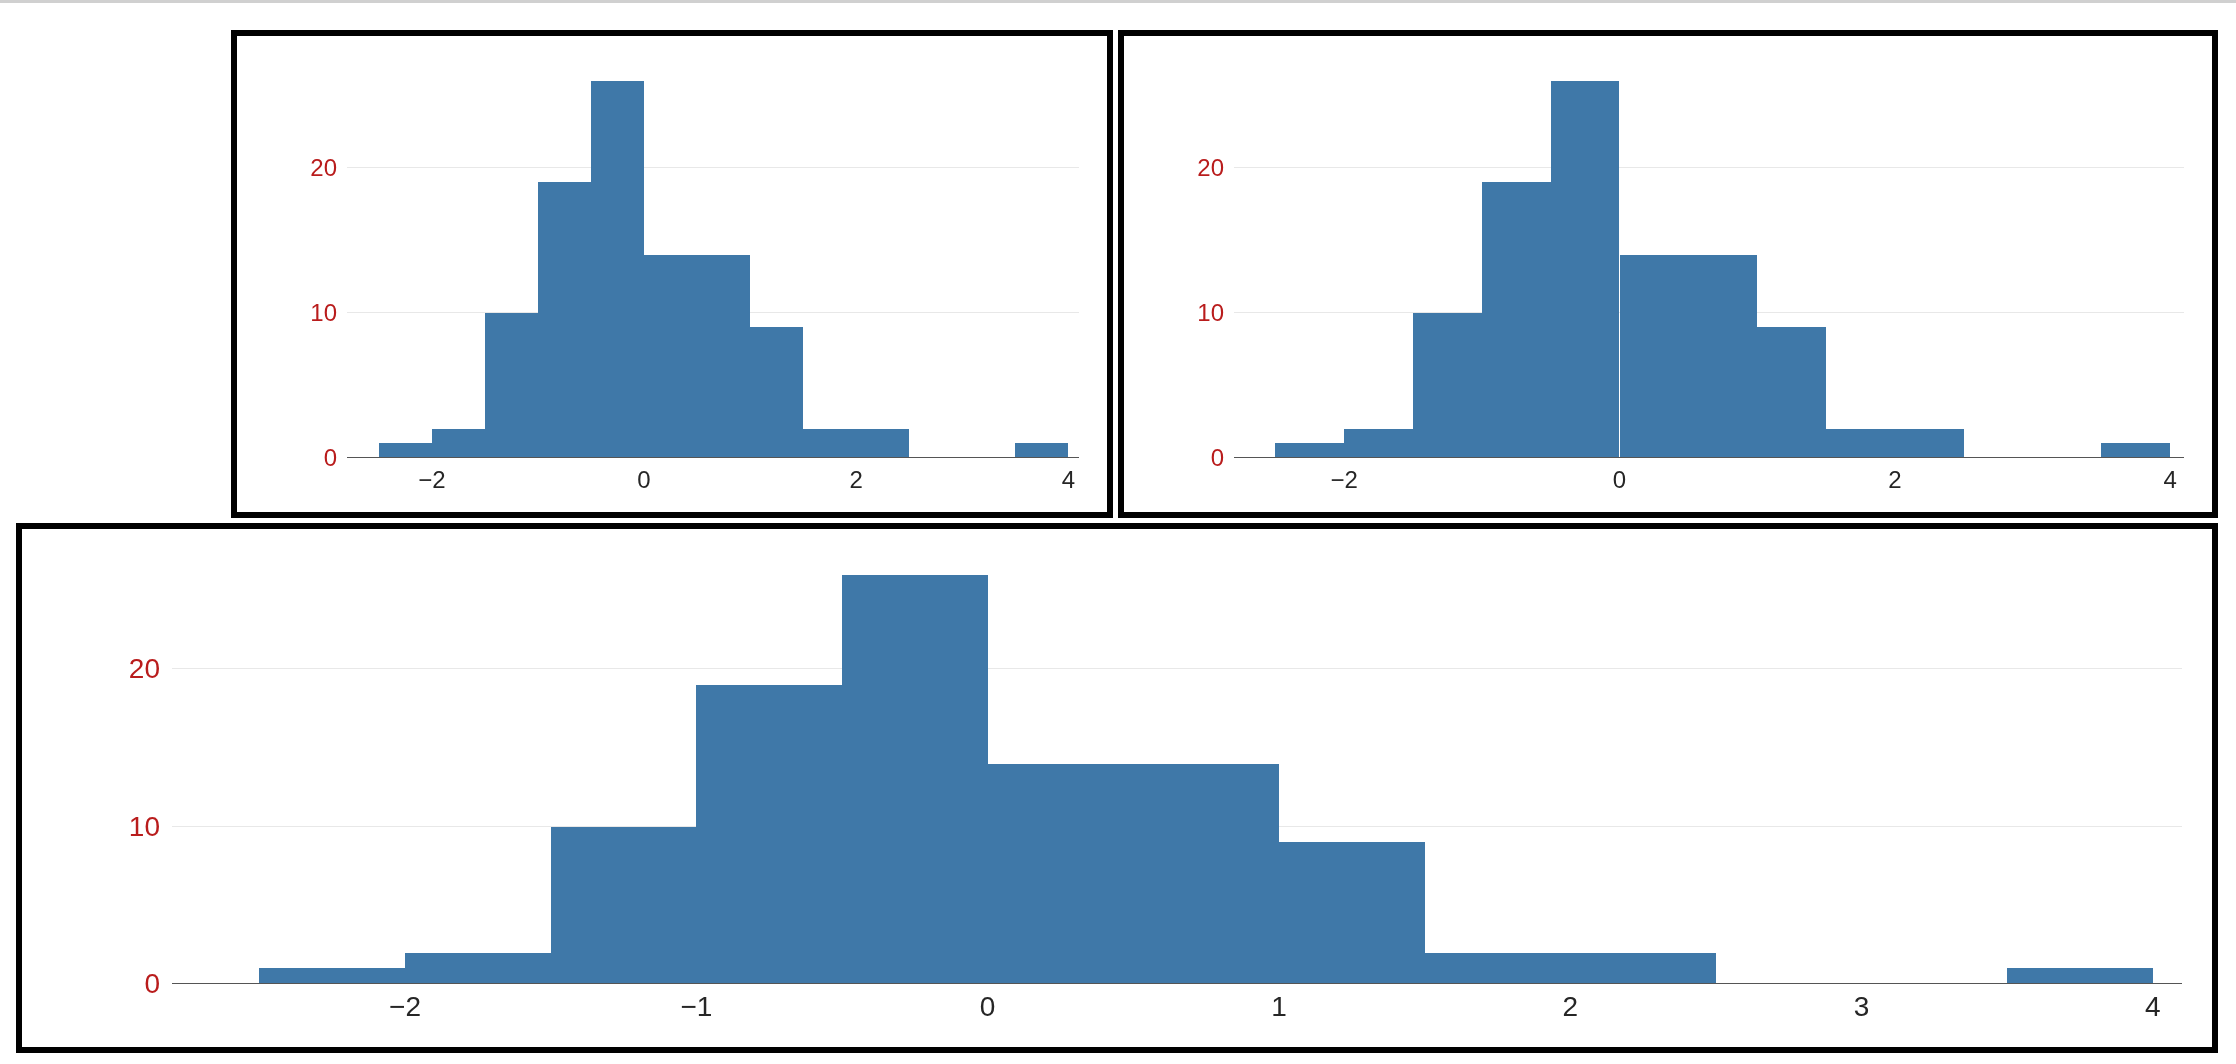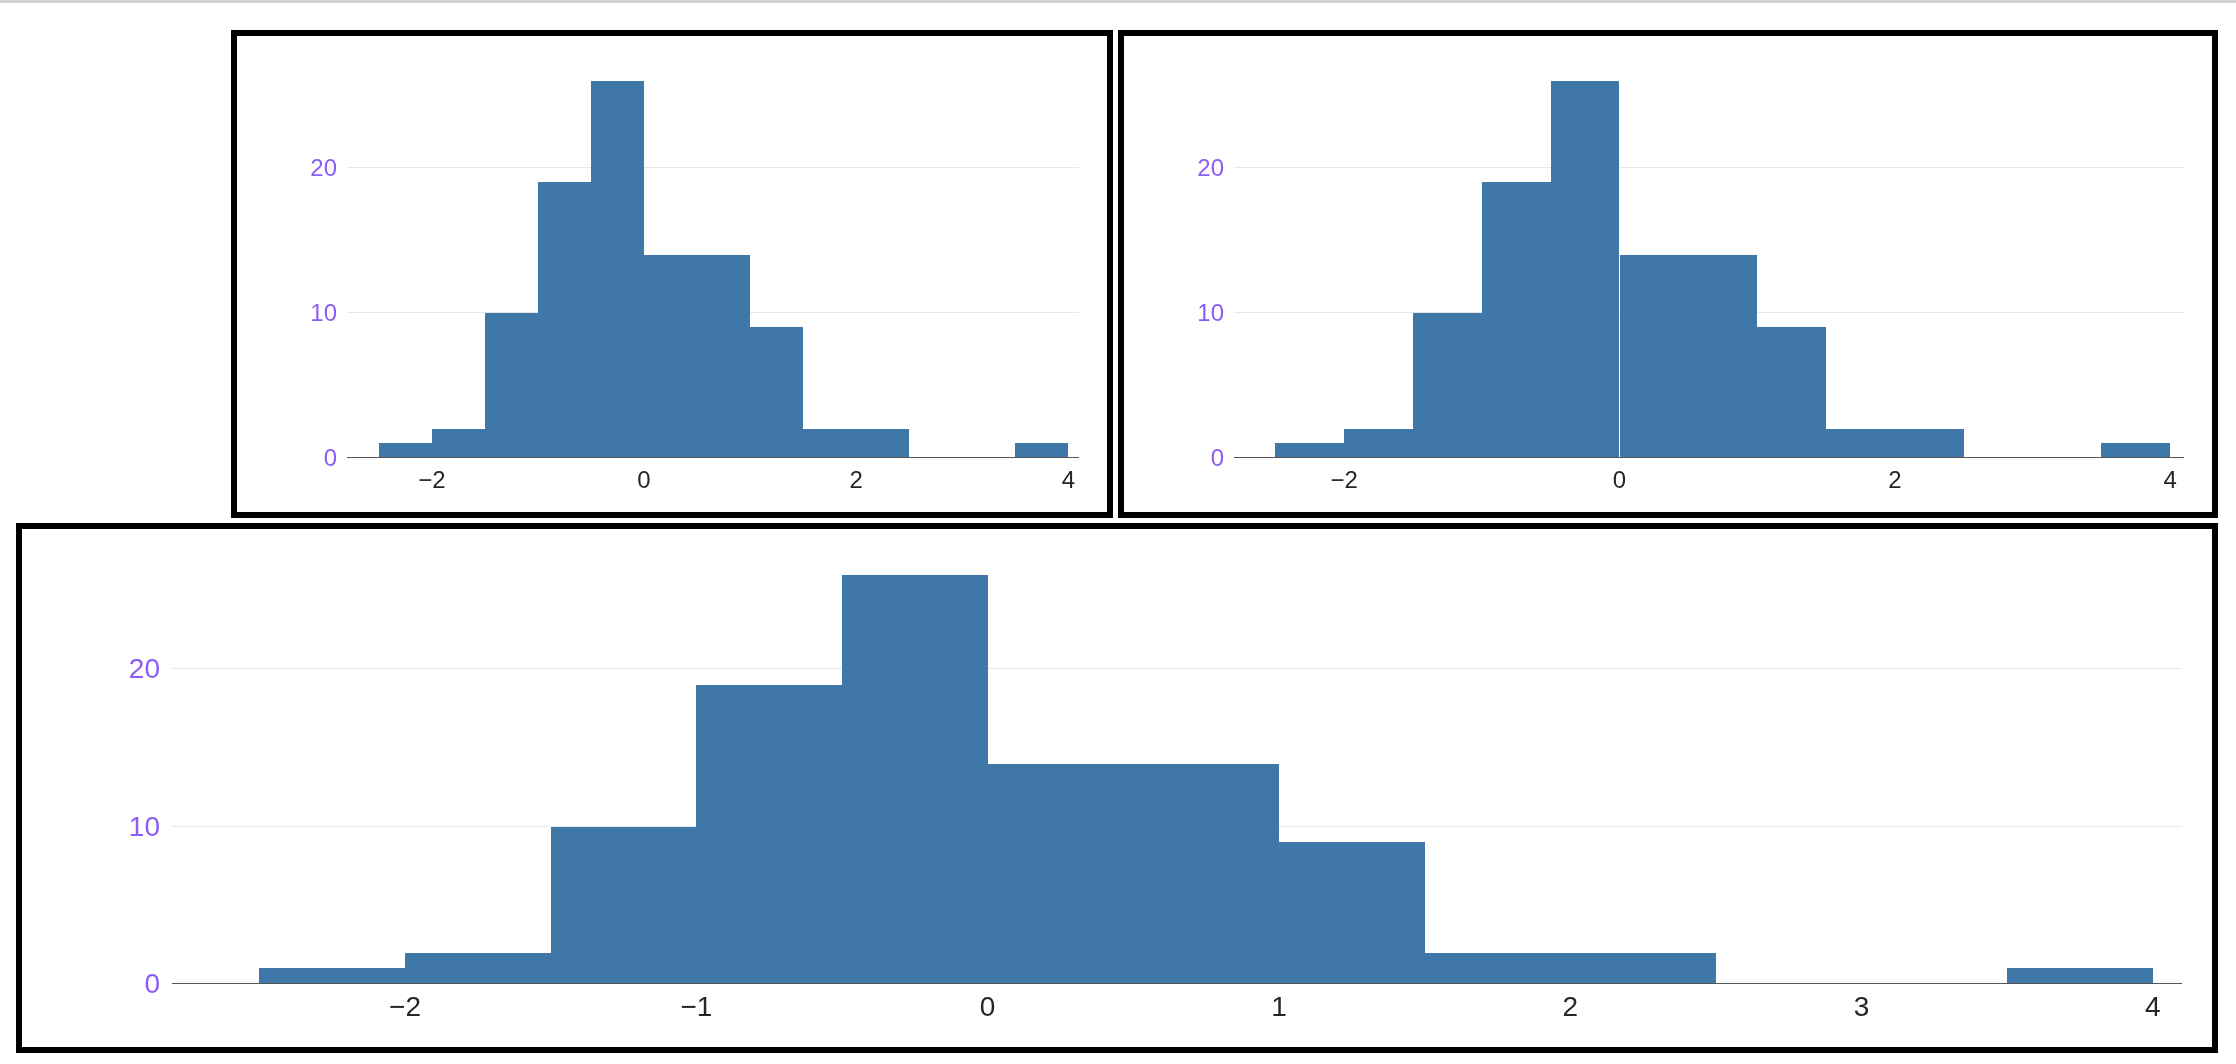--- a/index.html
+++ b/index.html
@@ -35,21 +35,21 @@
     position: absolute;
     left: 0;
     right: 0;
     bottom: 0;
     height: 1px;
     background: #555;
   }
   .y-tick-label {
     position: absolute;
     font-size: 24px;
-    color: #8b5cf6;
+    color: #b91c1c;
     transform: translateY(-50%);
     text-align: right;
   }
   .y-tick-label.small { font-size: 24px; }
   .y-tick-label.large { font-size: 28px; }
   .x-tick-label {
     position: absolute;
     font-size: 24px;
     color: #262626;
     transform: translateX(-50%);

